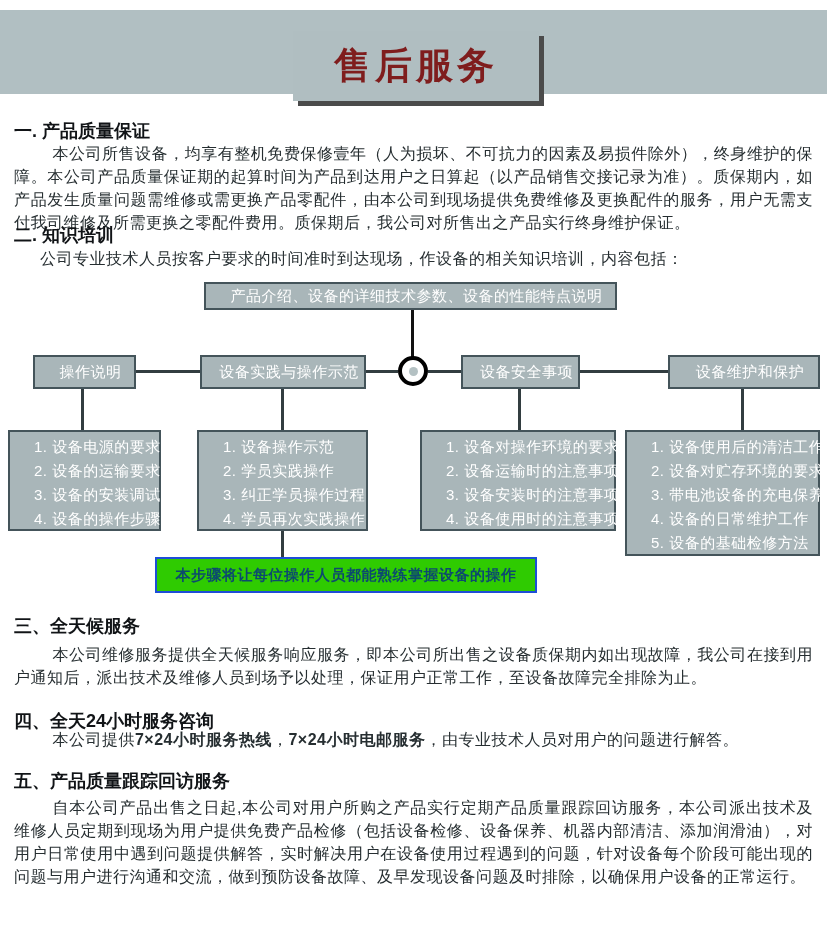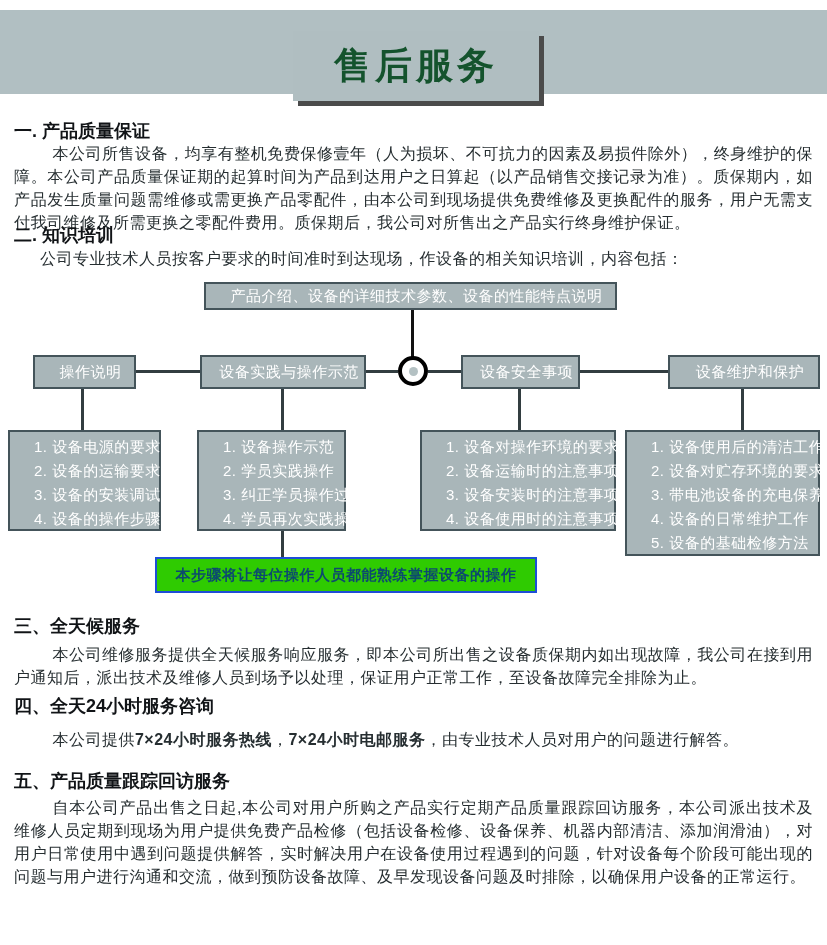--- a/index.html
+++ b/index.html
@@ -6,21 +6,21 @@
   .page{
     position:relative;width:827px;height:945px;margin:0 auto;background:#ffffff;
     font-family:"Liberation Sans",sans-serif;color:#20282b;overflow:hidden;
   }
   
   .band{position:absolute;left:0;top:10px;width:827px;height:84px;background:#b1bfc2;}
   .title-box{
     position:absolute;left:293px;top:31px;width:246px;height:70px;background:#b0bec1;
     box-shadow:5px 5px 0 #4b4b4b;display:flex;align-items:center;justify-content:center;
   }
-  .title-text{color:#14532d;font-size:37px;font-weight:bold;letter-spacing:4px;white-space:nowrap;}
+  .title-text{color:#7f1d1d;font-size:37px;font-weight:bold;letter-spacing:4px;white-space:nowrap;}
   
   .sec-heading{position:absolute;left:14px;font-size:18px;font-weight:bold;color:#111417;white-space:nowrap;text-align:center;}
   .sec-para{
     position:absolute;left:14px;width:799px;font-size:16px;line-height:23px;
     color:#262e31;text-align:justify;text-indent:2.4em;letter-spacing:0.5px;
   }
   .intro-line{position:absolute;left:28px;top:249px;width:790px;font-size:16px;color:#262e31;letter-spacing:0.5px;margin-left:12px;}
   
   .fc-box{
     position:absolute;background:#a9b6b9;border:2px solid #44545a;color:#ffffff;
@@ -83,21 +83,21 @@
   <div class="fc-line" style="left:281px;top:389px;width:3px;height:41px"></div>
   <div class="fc-line" style="left:518px;top:389px;width:3px;height:41px"></div>
   <div class="fc-line" style="left:741px;top:389px;width:3px;height:41px"></div>
 
   <div class="fc-list" style="left:8px;top:430px;width:153px;height:101px">
     <div>1. 设备电源的要求</div>
     <div>2. 设备的运输要求</div>
     <div>3. 设备的安装调试</div>
     <div>4. 设备的操作步骤</div>
   </div>
-  <div class="fc-list" style="left:197px;top:430px;width:149px;height:101px">
+  <div class="fc-list" style="left:197px;top:430px;width:171px;height:101px">
     <div>1. 设备操作示范</div>
     <div>2. 学员实践操作</div>
     <div>3. 纠正学员操作过程</div>
     <div>4. 学员再次实践操作</div>
   </div>
   <div class="fc-list" style="left:420px;top:430px;width:196px;height:101px">
     <div>1. 设备对操作环境的要求</div>
     <div>2. 设备运输时的注意事项</div>
     <div>3. 设备安装时的注意事项</div>
     <div>4. 设备使用时的注意事项</div>
@@ -109,21 +109,21 @@
     <div>4. 设备的日常维护工作</div>
     <div>5. 设备的基础检修方法</div>
   </div>
 
   <div class="fc-line" style="left:281px;top:531px;width:3px;height:26px"></div>
   <div class="fc-green">本步骤将让每位操作人员都能熟练掌握设备的操作</div>
 
   <div class="sec-heading" style="top:614px">三、全天候服务</div>
   <div class="sec-para" style="top:643px">本公司维修服务提供全天候服务响应服务，即本公司所出售之设备质保期内如出现故障，我公司在接到用户通知后，派出技术及维修人员到场予以处理，保证用户正常工作，至设备故障完全排除为止。</div>
 
-  <div class="sec-heading" style="top:694px">四、全天24小时服务咨询</div>
+  <div class="sec-heading" style="top:709px">四、全天24小时服务咨询</div>
   <div class="sec-para" style="top:728px">
     <span>本公司提供</span><span class="bold">7×24小时服务热线</span><span>，</span><span class="bold">7×24小时电邮服务</span><span>，由专业技术人员对用户的问题进行解答。</span>
   </div>
 
   <div class="sec-heading" style="top:769px">五、产品质量跟踪回访服务</div>
   <div class="sec-para" style="top:796px">自本公司产品出售之日起,本公司对用户所购之产品实行定期产品质量跟踪回访服务，本公司派出技术及维修人员定期到现场为用户提供免费产品检修（包括设备检修、设备保养、机器内部清洁、添加润滑油），对用户日常使用中遇到问题提供解答，实时解决用户在设备使用过程遇到的问题，针对设备每个阶段可能出现的问题与用户进行沟通和交流，做到预防设备故障、及早发现设备问题及时排除，以确保用户设备的正常运行。</div>
 
 </div>
 
 </body></html>

